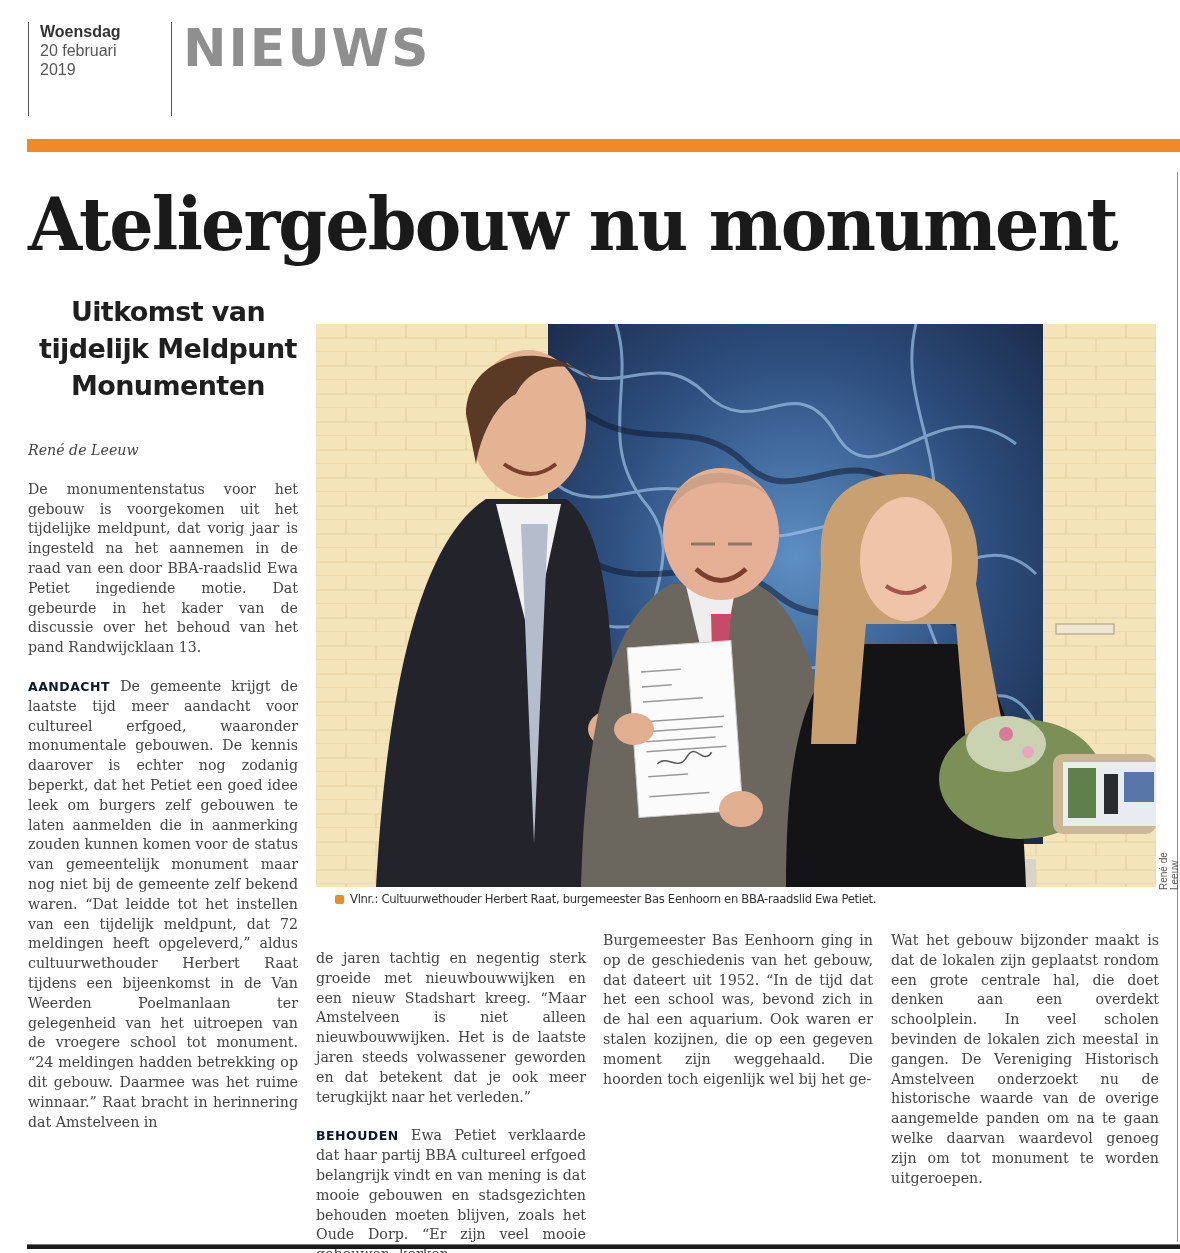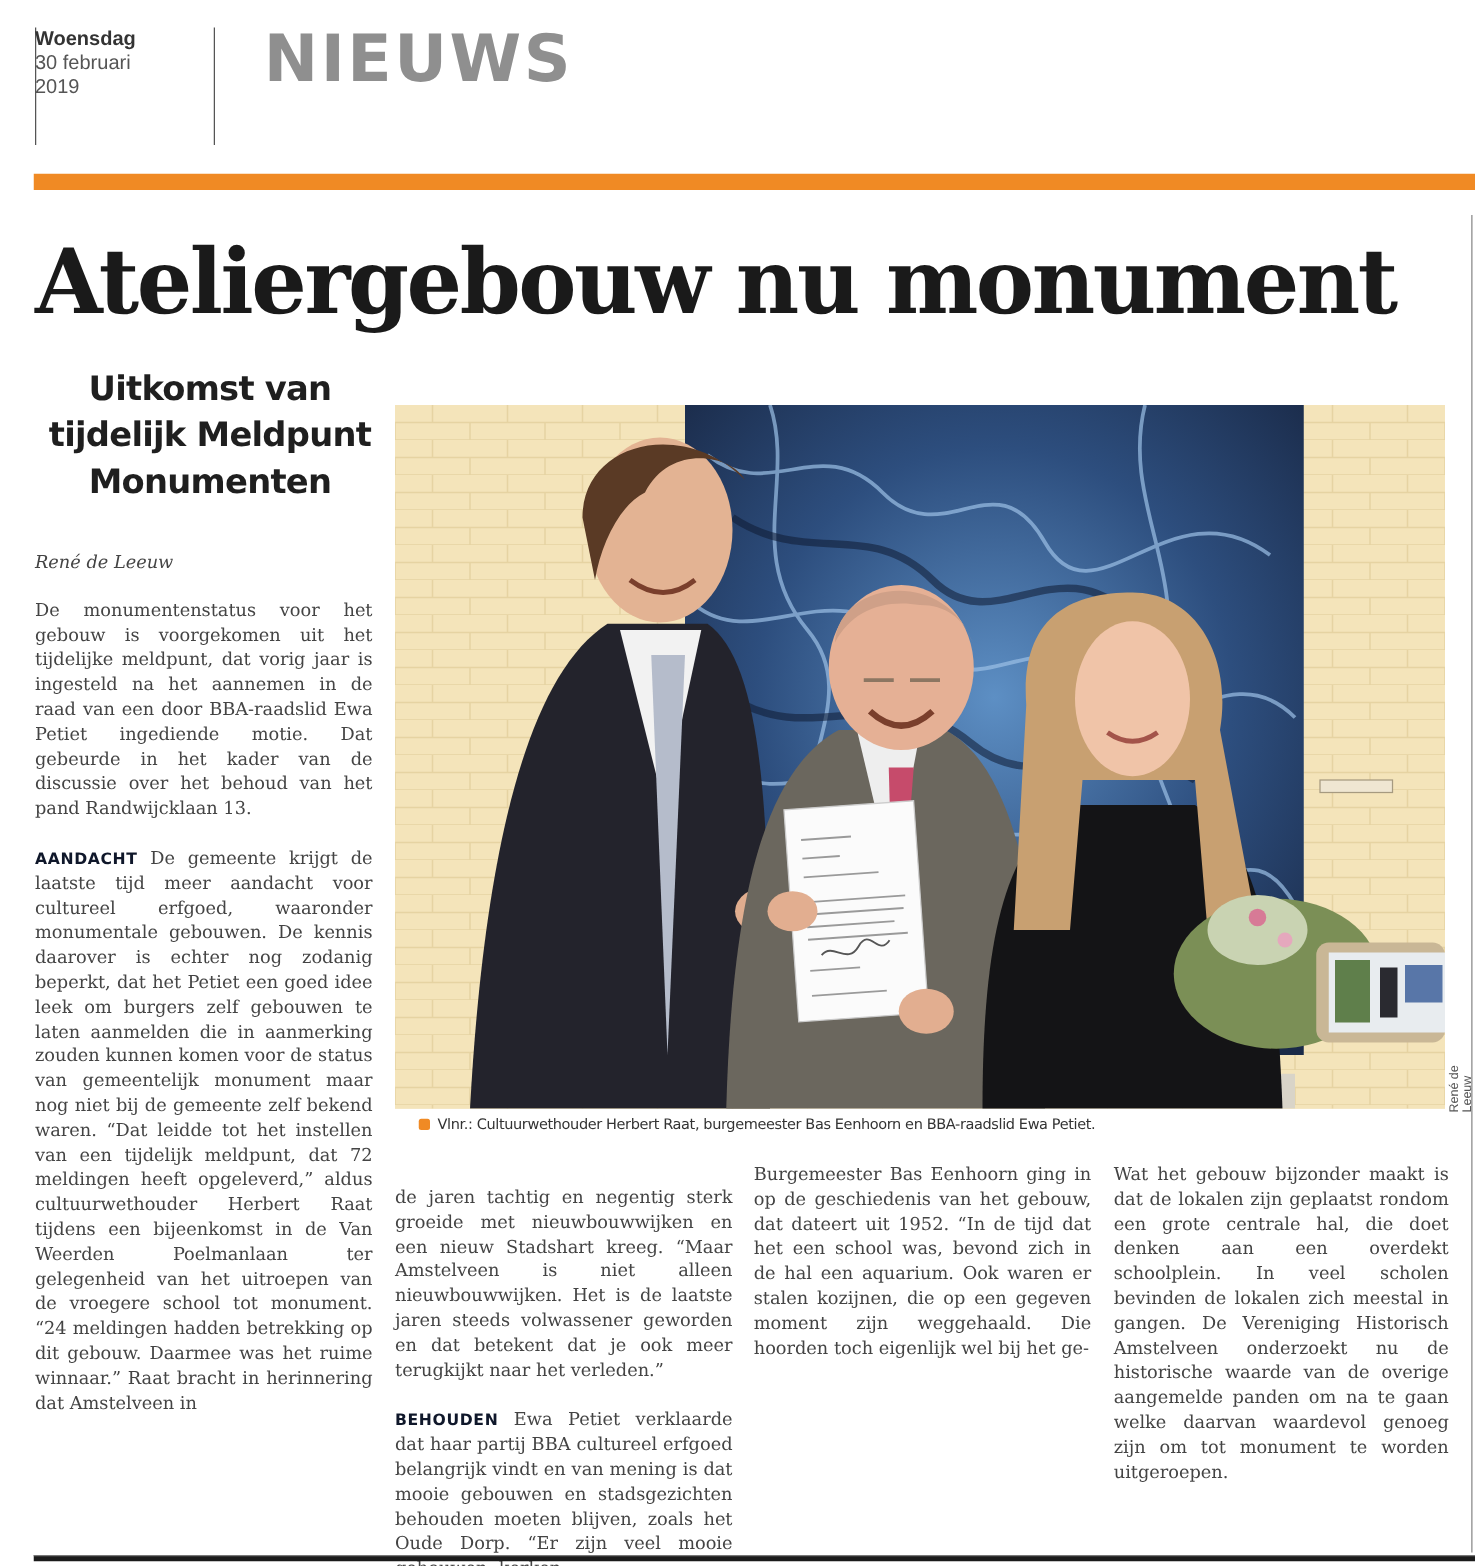--- a/index.html
+++ b/index.html
@@ -2,23 +2,23 @@
 <html><head>
 <meta charset="utf-8">
 <style>
   * { box-sizing: border-box; margin: 0; padding: 0; }
   html, body { width: 1180px; height: 1253px; background: #ffffff; overflow: hidden; }
   body { position: relative; font-family: "DejaVu Serif", serif; color: #3a3a3a; }
 
   
   .masthead { position: absolute; left: 0; top: 0; width: 1180px; height: 140px; }
   .vline { position: absolute; width: 1px; background: #555; }
-  .date-block { position: absolute; left: 28px; top: 22px; font-family: "Liberation Sans", sans-serif; font-size: 16px; line-height: 19px; color: #555; }
+  .date-block { position: absolute; left: 40px; top: 22px; font-family: "Liberation Sans", sans-serif; font-size: 16px; line-height: 19px; color: #555; }
   .date-block .day { font-weight: bold; color: #333; }
-  .section-title { position: absolute; left: 183px; top: 18px; font-family: "DejaVu Sans", sans-serif; font-weight: bold; font-size: 52px; letter-spacing: 2px; color: #8f8f8f; line-height: 60px; margin-left: 28px; }
+  .section-title { position: absolute; left: 183px; top: 18px; font-family: "DejaVu Sans", sans-serif; font-weight: bold; font-size: 52px; letter-spacing: 2px; color: #8f8f8f; line-height: 60px; }
   .orange-bar { position: absolute; left: 27px; top: 139px; width: 1153px; height: 13px; background: #f08a24; }
 
   
   .headline { position: absolute; left: 28px; top: 180px; font-family: "DejaVu Serif", serif; font-weight: bold; font-size: 72px; letter-spacing: -2px; color: #1a1a1a; line-height: 90px; transform: scaleX(0.97); transform-origin: left; }
 
   .right-rule { position: absolute; left: 1177px; top: 172px; width: 1px; height: 1070px; background: #888; }
 
   
   .subhead { position: absolute; left: 28px; top: 293px; width: 280px; font-family: "DejaVu Sans", sans-serif; font-size: 27px; line-height: 37px; color: #1f1f1f; letter-spacing: -0.6px; text-align: center; }
 
@@ -40,21 +40,21 @@
   
   .bottom-rule { position: absolute; left: 27px; top: 1244px; width: 1153px; height: 5px; background: #1b1b1b; border-top: 1px solid #777; }
 </style>
 </head>
 <body>
 
 <div class="masthead">
   <div class="vline" style="left:28px; top:22px; height:94px;"></div>
   <div class="date-block">
     <div class="day">Woensdag</div>
-    <div>30 februari</div>
+    <div>20 februari</div>
     <div>2019</div>
   </div>
   <div class="vline" style="left:171px; top:22px; height:94px;"></div>
   <div class="section-title">NIEUWS</div>
   <div class="orange-bar"></div>
 </div>
 
 <h1 class="headline">Ateliergebouw nu monument</h1>
 <div class="right-rule"></div>
 

